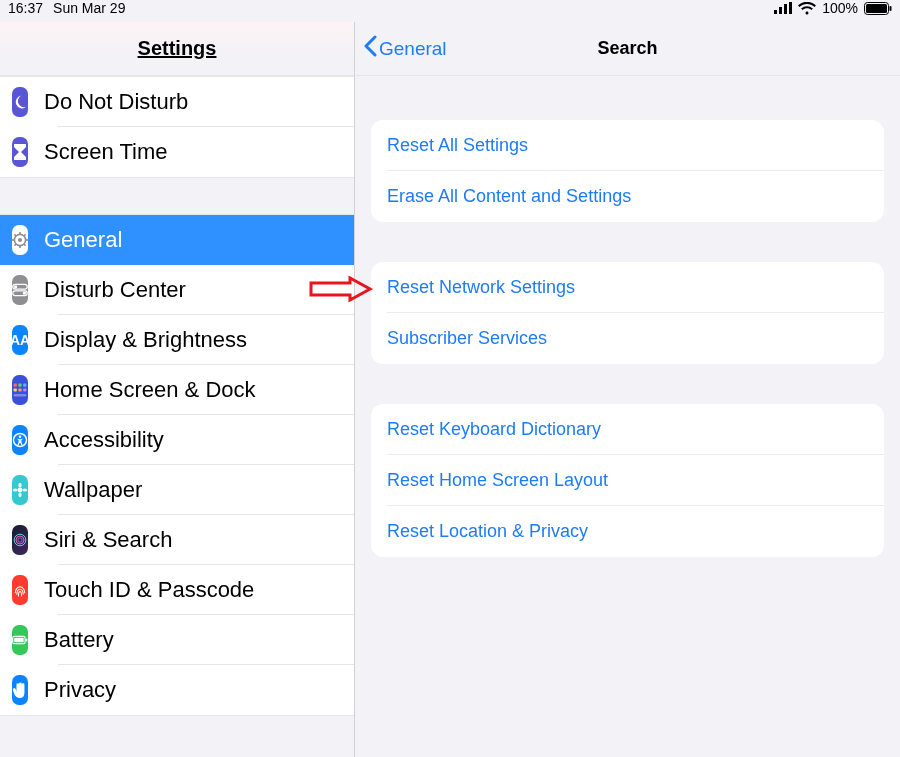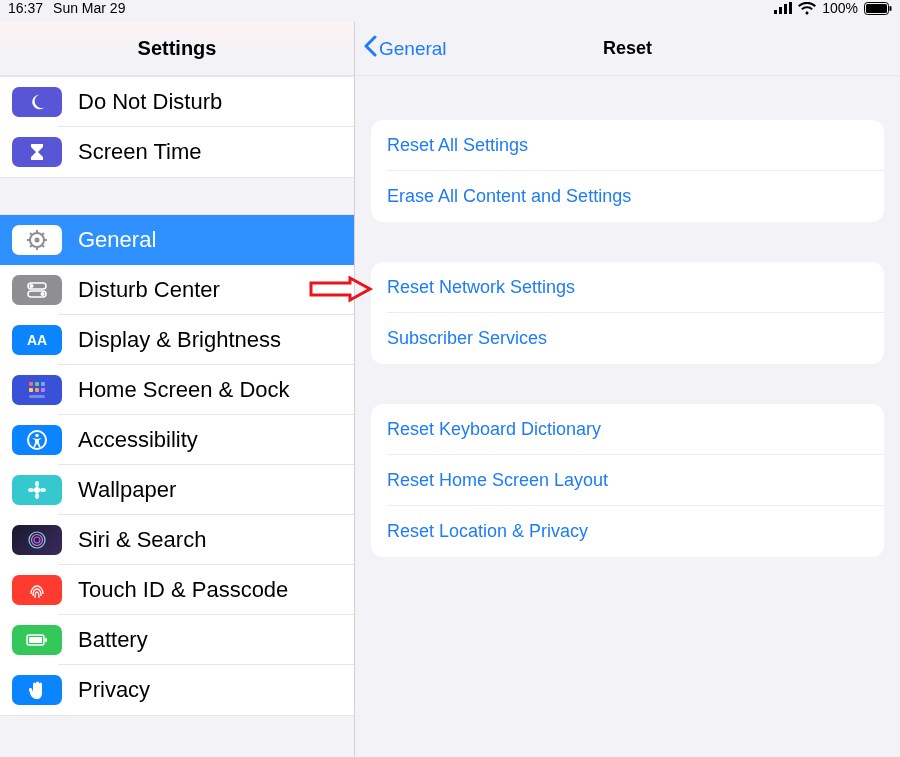--- a/index.html
+++ b/index.html
@@ -23,32 +23,33 @@
 .split { position: absolute; top: 22px; left:0; right:0; bottom:0; display: flex; }
 .sidebar {
   width: 355px; border-right: 1px solid #d1d1d6;
   display: flex; flex-direction: column; background: #f2f2f7;
 }
 .sidebar-header {
   height: 54px; display: flex; align-items: center; justify-content: center;
   font-size: 20px; font-weight: 700; color: #000;
   border-bottom: 1px solid #e5e5ea;
   background: linear-gradient(to bottom, #fdf3f4, #f2f2f7 70%);
+  text-decoration: underline;
 }
 
 .list-group { background: #fff; border-top: 1px solid #e5e5ea; border-bottom: 1px solid #e5e5ea; }
 .list-group + .list-group-gap { height: 36px; }
 
 .row {
   display: flex; align-items: center; height: 50px;
   padding-left: 12px;
   position: relative;
 }
 .row .icon-box {
-  width: 50px; height: 30px; border-radius: 7px;
+  width: 16px; height: 30px; border-radius: 7px;
   display: flex; align-items: center; justify-content: center; margin-right: 16px;
   color: #fff; flex-shrink: 0;
 }
 .row .label { font-size: 22px; color: #000; }
 .row .sep {
   position: absolute; left: 58px; right: 0; bottom: 0; height: 1px; background: #e5e5ea;
 }
 .row.selected { background: #2e91ff; }
 .row.selected .label { color: #fff; }
 .row.selected .icon-box { background: #fff !important; color: #8f8f93 !important; }
@@ -283,21 +284,21 @@
   <div class="detail">
     <div class="detail-header">
       <div class="back-button">
         <span>
           <svg width="14" height="22" viewBox="0 0 14 22">
               <polyline points="12,2 3,11 12,20" fill="none" stroke="#1e7cf8" stroke-width="3" stroke-linecap="round" stroke-linejoin="round"></polyline>
             </svg>
         </span>
         <span>General</span>
       </div>
-      <div class="detail-title">Reset</div>
+      <div class="detail-title">Search</div>
     </div>
 
     <div class="gap-lg"></div>
 
     <div class="card">
       <div class="card-row">
         <span>Reset All Settings</span>
         <div class="sep"></div>
       </div>
       <div class="card-row">

